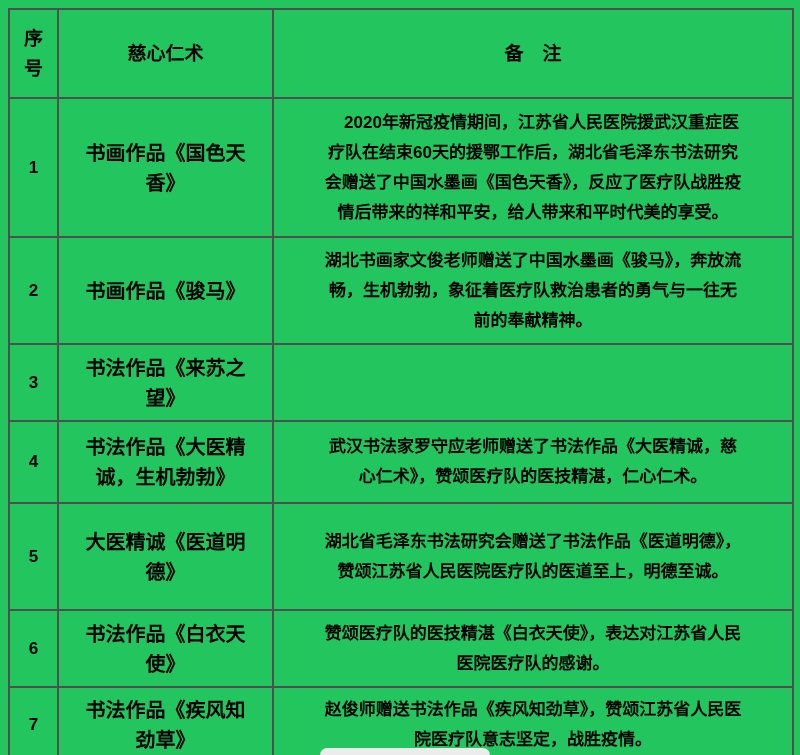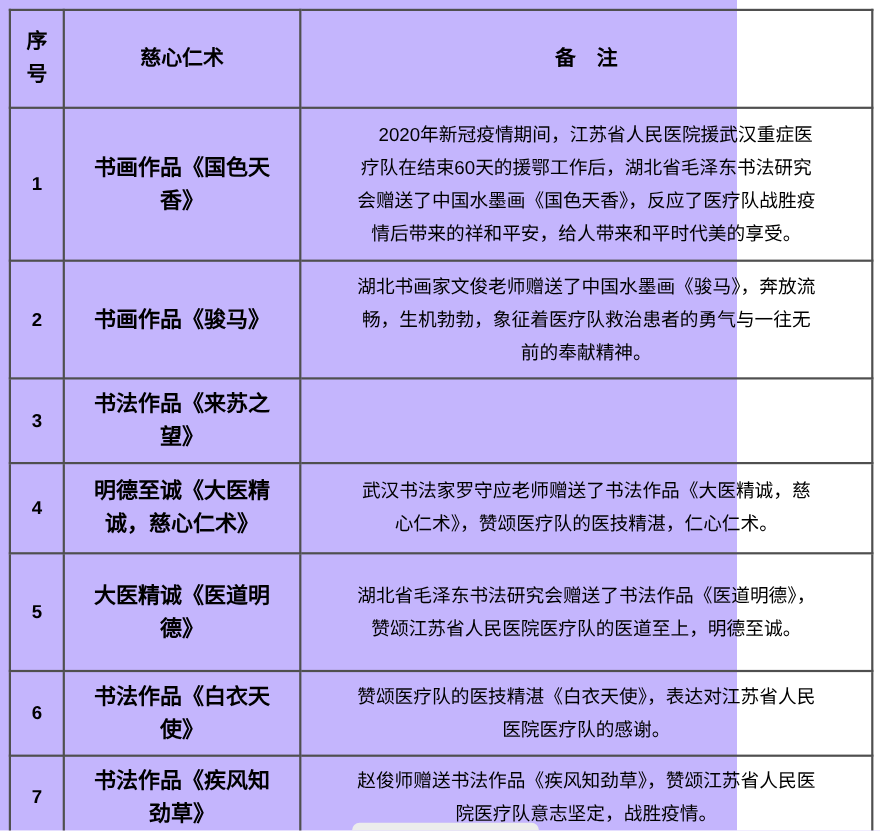--- a/index.html
+++ b/index.html
@@ -7,23 +7,23 @@
     padding: 0;
     background: #ffffff;
     width: 800px;
     height: 755px;
     overflow: hidden;
     font-family: "Liberation Sans", "DejaVu Sans", sans-serif;
     color: #000000;
   }
   .page {
     position: relative;
-    width: 670px;
+    width: 800px;
     height: 755px;
-    background: #c4b5fd;
+    background: #22c55e;
   }
   table.gift-table {
     position: absolute;
     left: 8px;
     top: 8px;
     width: 784px;
     border-collapse: collapse;
     table-layout: fixed;
     line-break: strict;
   }
@@ -50,21 +50,21 @@
     padding: 2px 4px;
   }
   td.cell-content {
     font-size: 20px;
     font-weight: 600;
     line-height: 30px;
     padding: 4px 26px;
   }
   td.cell-remark {
     font-size: 17px;
-    font-weight: 400;
+    font-weight: 700;
     line-height: 30px;
     padding: 4px 50px;
   }
   tbody tr:nth-child(1) td { height: 129px; }
   tbody tr:nth-child(2) td { height: 97px; border-radius: 31px; }
   tbody tr:nth-child(3) td { height: 67px; }
   tbody tr:nth-child(4) td { height: 72px; }
   tbody tr:nth-child(5) td { height: 97px; }
   tbody tr:nth-child(6) td { height: 67px; }
   tbody tr:nth-child(7) td { height: 65px; }
@@ -107,21 +107,21 @@
         <td class="cell-content">书画作品《骏马》</td>
         <td class="cell-remark">湖北书画家文俊老师赠送了中国水墨画《骏马》，奔放流畅，生机勃勃，象征着医疗队救治患者的勇气与一往无前的奉献精神。</td>
       </tr>
       <tr>
         <td class="cell-no">3</td>
         <td class="cell-content">书法作品《来苏之望》</td>
         <td class="cell-remark"></td>
       </tr>
       <tr>
         <td class="cell-no">4</td>
-        <td class="cell-content">明德至诚《大医精诚，慈心仁术》</td>
+        <td class="cell-content">书法作品《大医精诚，生机勃勃》</td>
         <td class="cell-remark">武汉书法家罗守应老师赠送了书法作品《大医精诚，慈心仁术》，赞颂医疗队的医技精湛，仁心仁术。</td>
       </tr>
       <tr>
         <td class="cell-no">5</td>
         <td class="cell-content">大医精诚《医道明德》</td>
         <td class="cell-remark">湖北省毛泽东书法研究会赠送了书法作品《医道明德》，赞颂江苏省人民医院医疗队的医道至上，明德至诚。</td>
       </tr>
       <tr>
         <td class="cell-no">6</td>
         <td class="cell-content">书法作品《白衣天使》</td>

